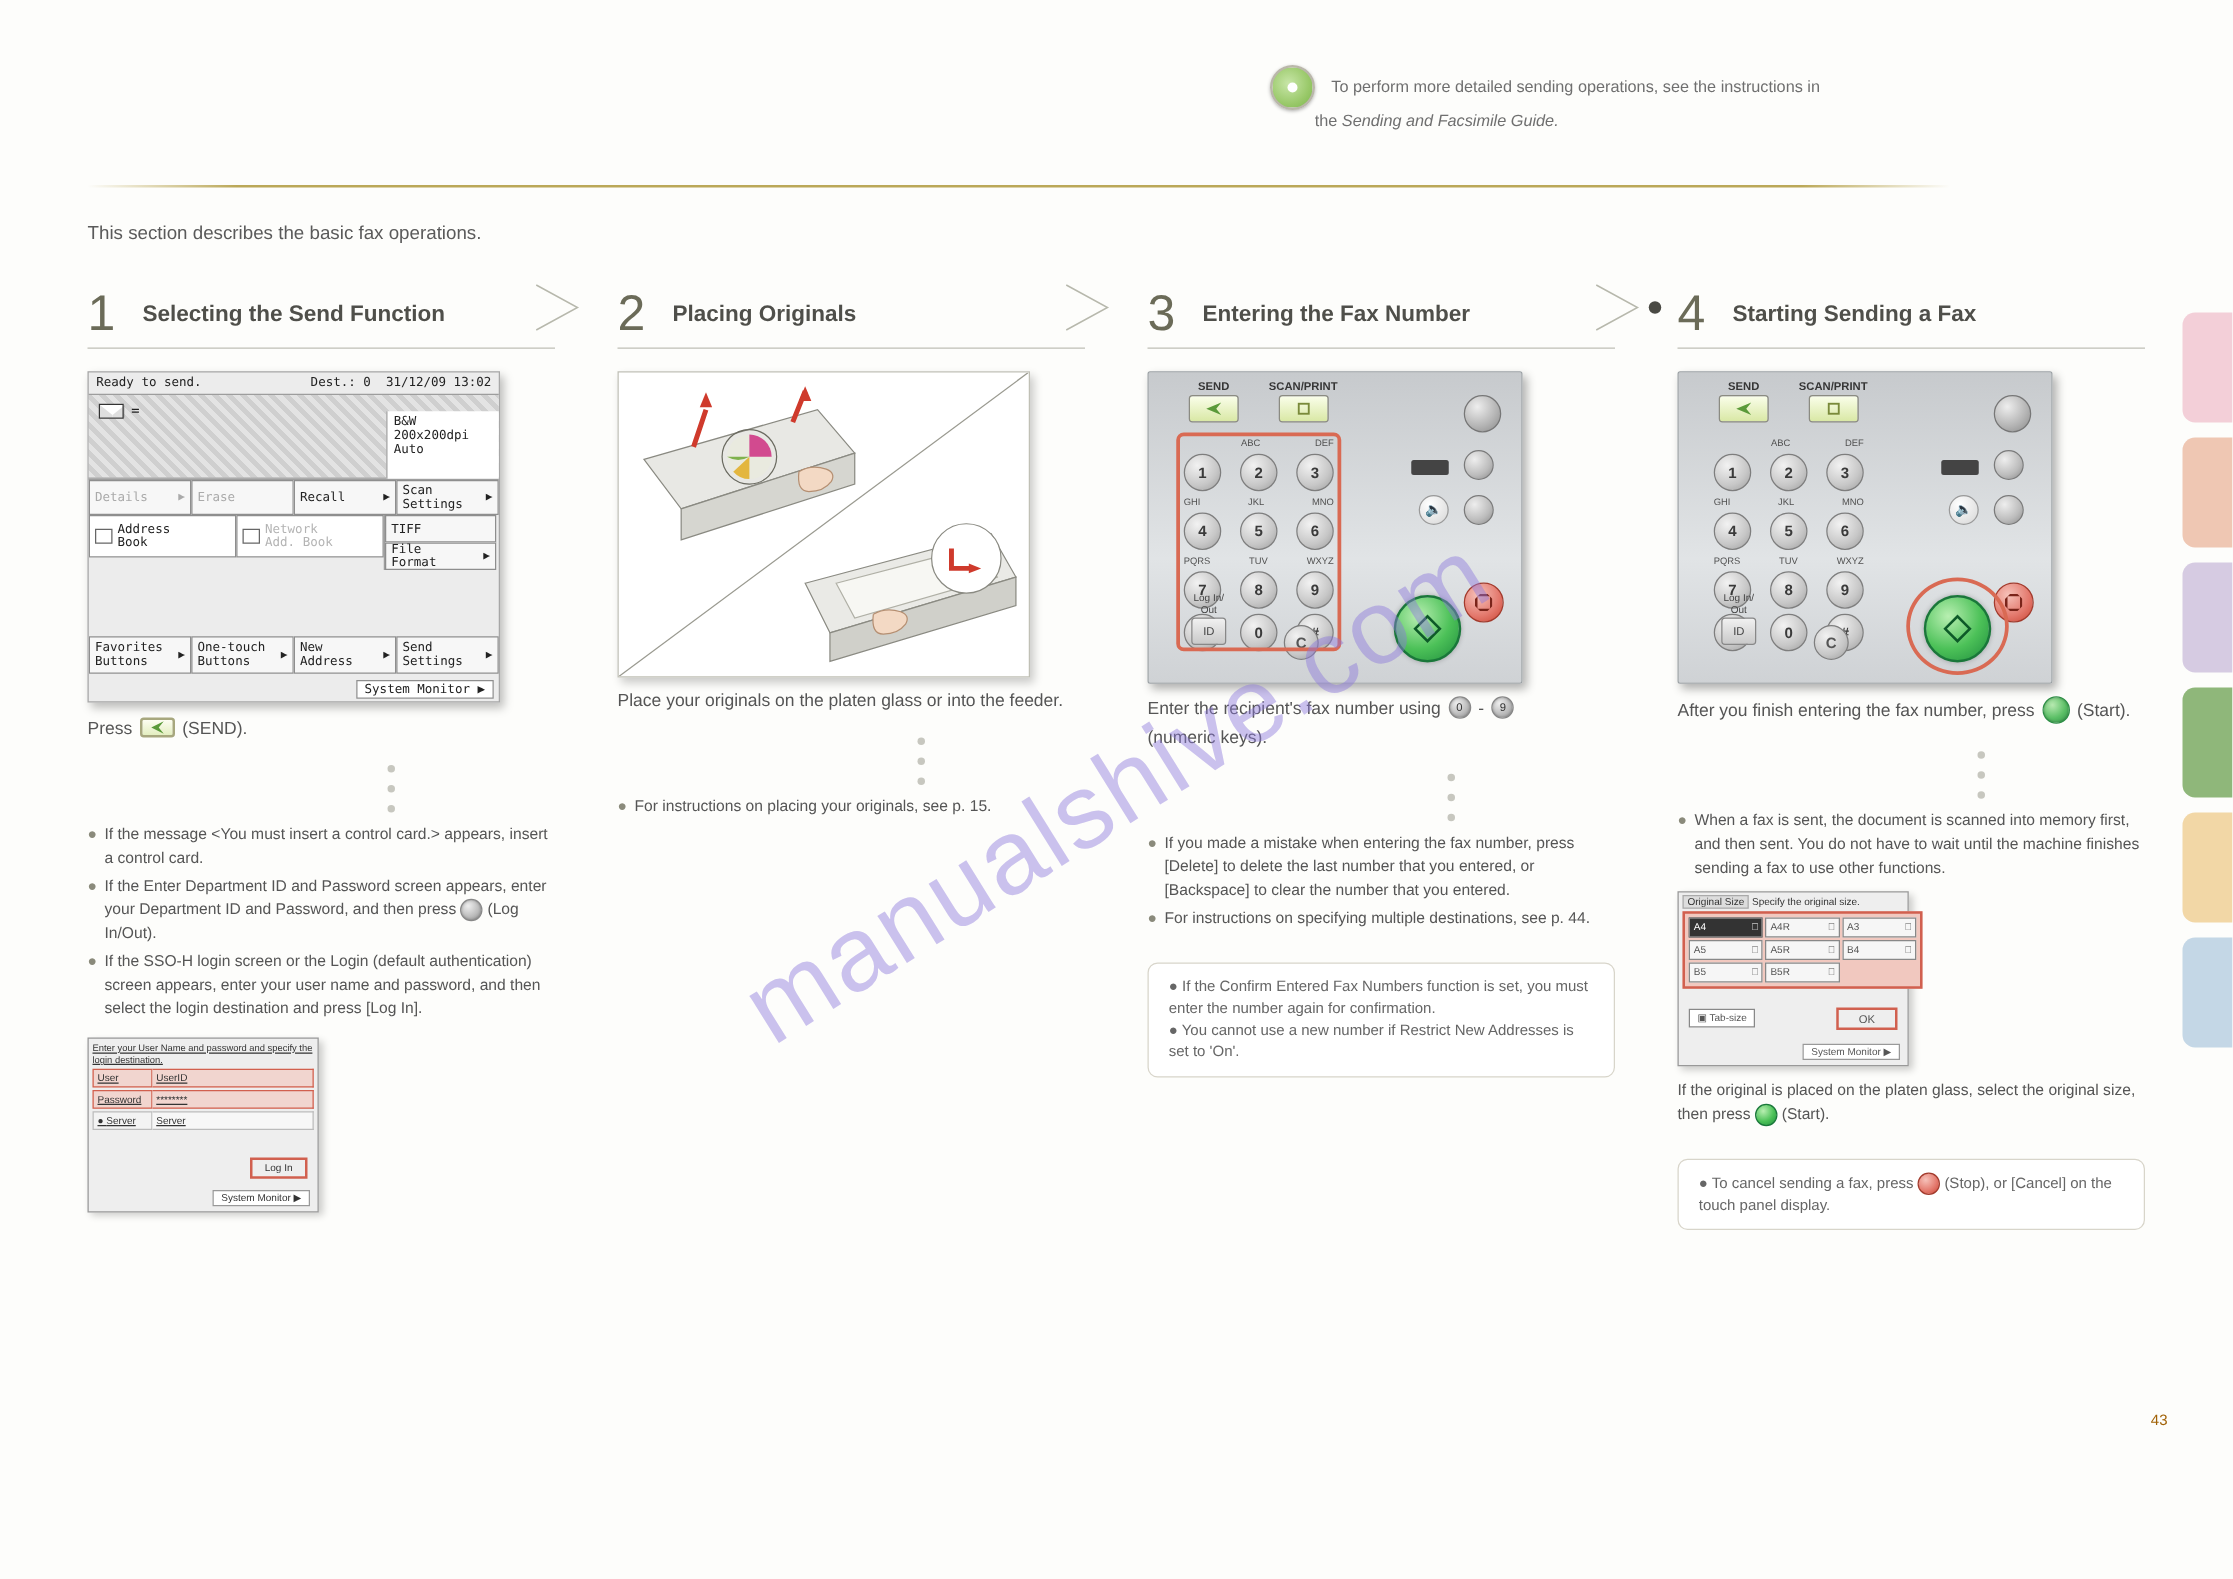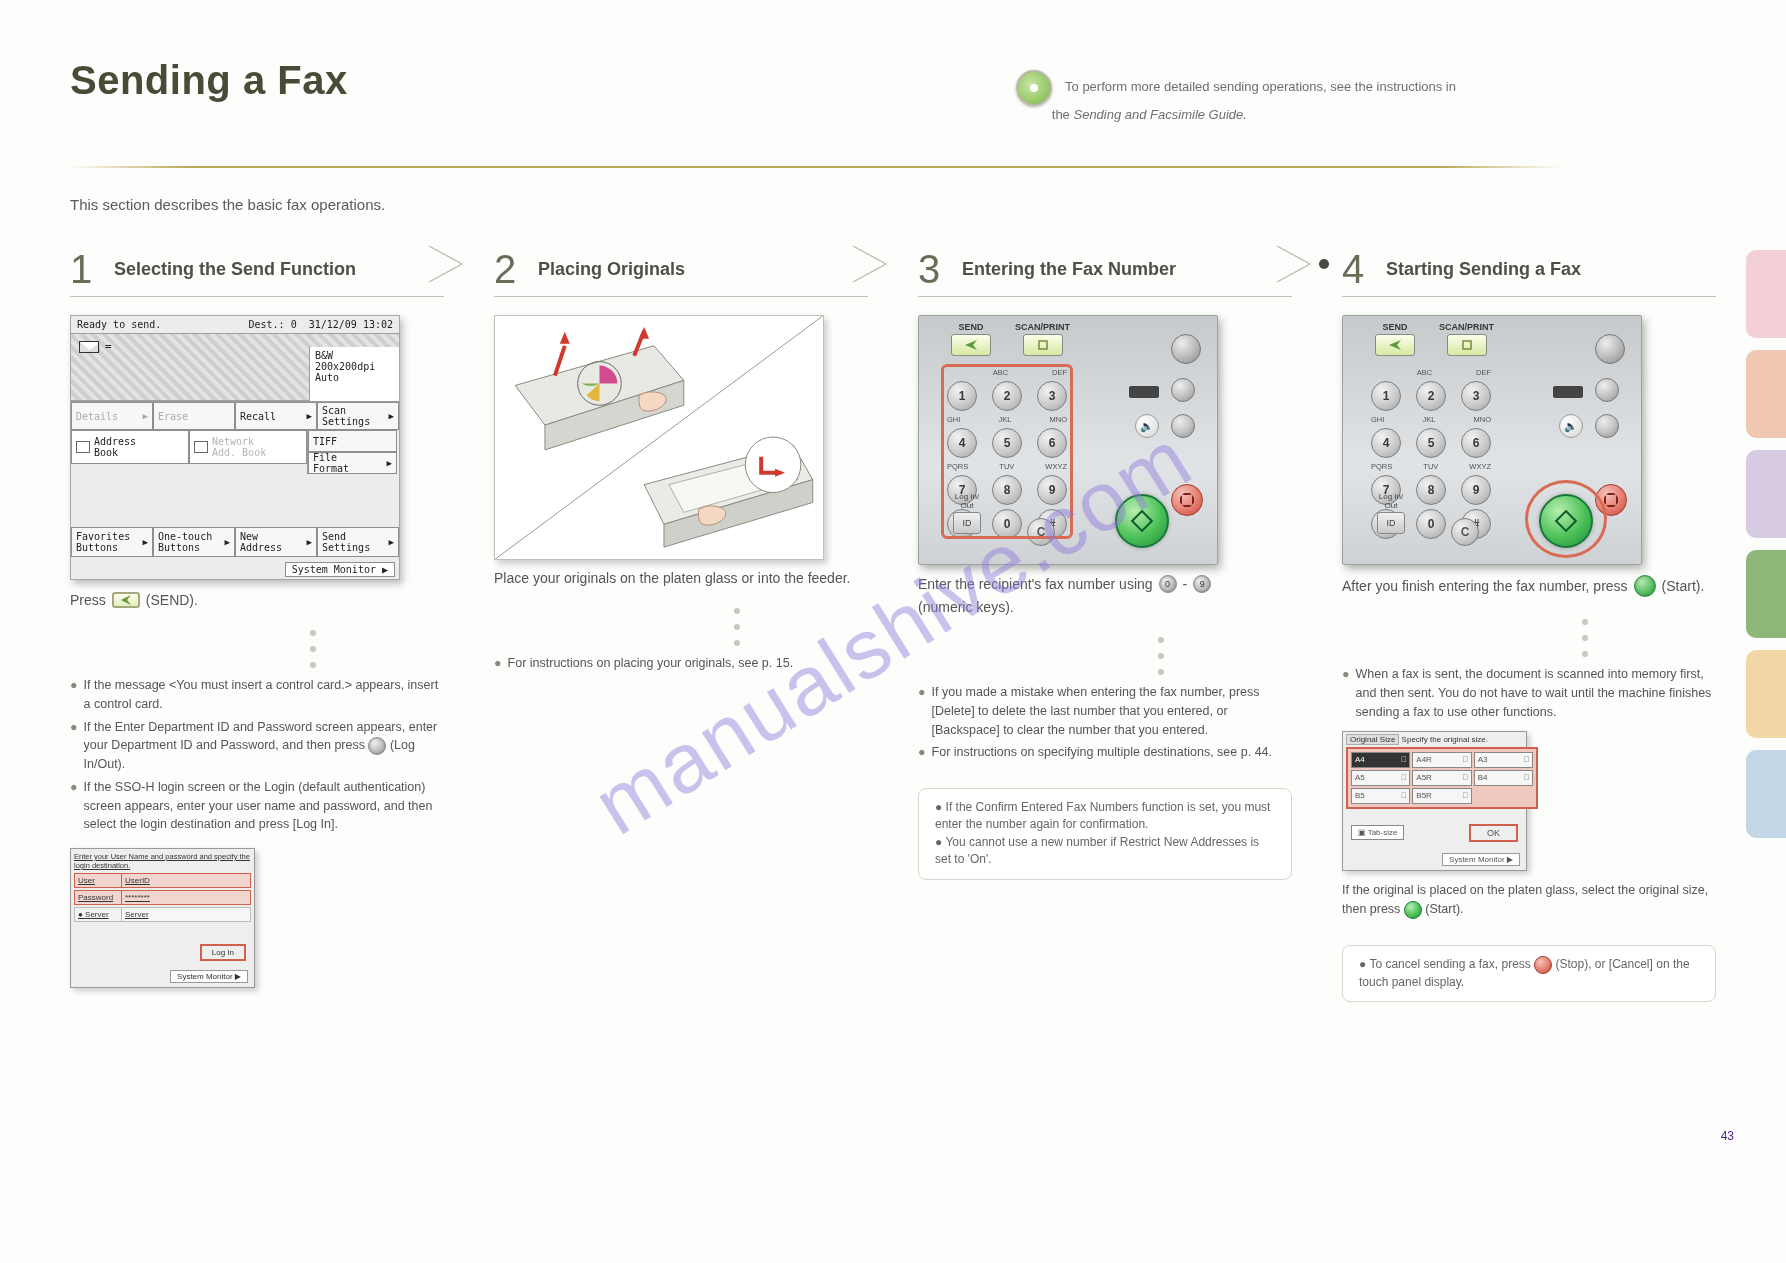--- a/index.html
+++ b/index.html
@@ -299,37 +299,36 @@
   .mini-stop{ display:inline-block; width:18px; height:18px; border-radius:50%;
     background:radial-gradient(circle at 35% 30%,#f6c2ba,#e3776b 60%,#c94433);
     border:1px solid #a23a2c; vertical-align:middle; }
 
   
   .edge-tabs{ position:absolute; right:0; top:250px; display:flex; flex-direction:column; gap:12px; }
   .edge-tab{ width:40px; height:88px; border-top-left-radius:10px; border-bottom-left-radius:10px; }
   .et1{ background:#f3cfd8; } .et2{ background:#efc7b3; } .et3{ background:#d6cbe2; }
   .et4{ background:#8fb77a; } .et5{ background:#f2d7a6; } .et6{ background:#c4d7e6; }
 
-  .page-num{ position:absolute; right:52px; bottom:120px; font-size:12px; color:#4c1d95; }
+  .page-num{ position:absolute; right:52px; bottom:120px; font-size:12px; color:#a16207; }
 
   .watermark{
     position:absolute; left:50%; top:50%; transform:translate(-50%,-50%) rotate(-32deg);
     font-size:84px; font-weight:400; color:rgba(140,120,220,.45);
     pointer-events:none; letter-spacing:2px; white-space:nowrap;
   }
 
   .step .after-instr{ margin-top:10px; }
 </style>
 </head>
 <body>
 
 <div class="page">
 
   <div class="header-row">
-    <div class="title">Sending a Fax</div>
 
     <div class="push-ref">
       <span class="cd"></span>
       <span>To perform more detailed sending operations, see the instructions in</span><br>
       &nbsp;&nbsp;&nbsp;&nbsp;&nbsp;&nbsp;&nbsp;&nbsp;&nbsp;
       <span>the</span>
       <span style="font-style:italic;">Sending and Facsimile Guide.</span>
     </div>
 
   </div>

